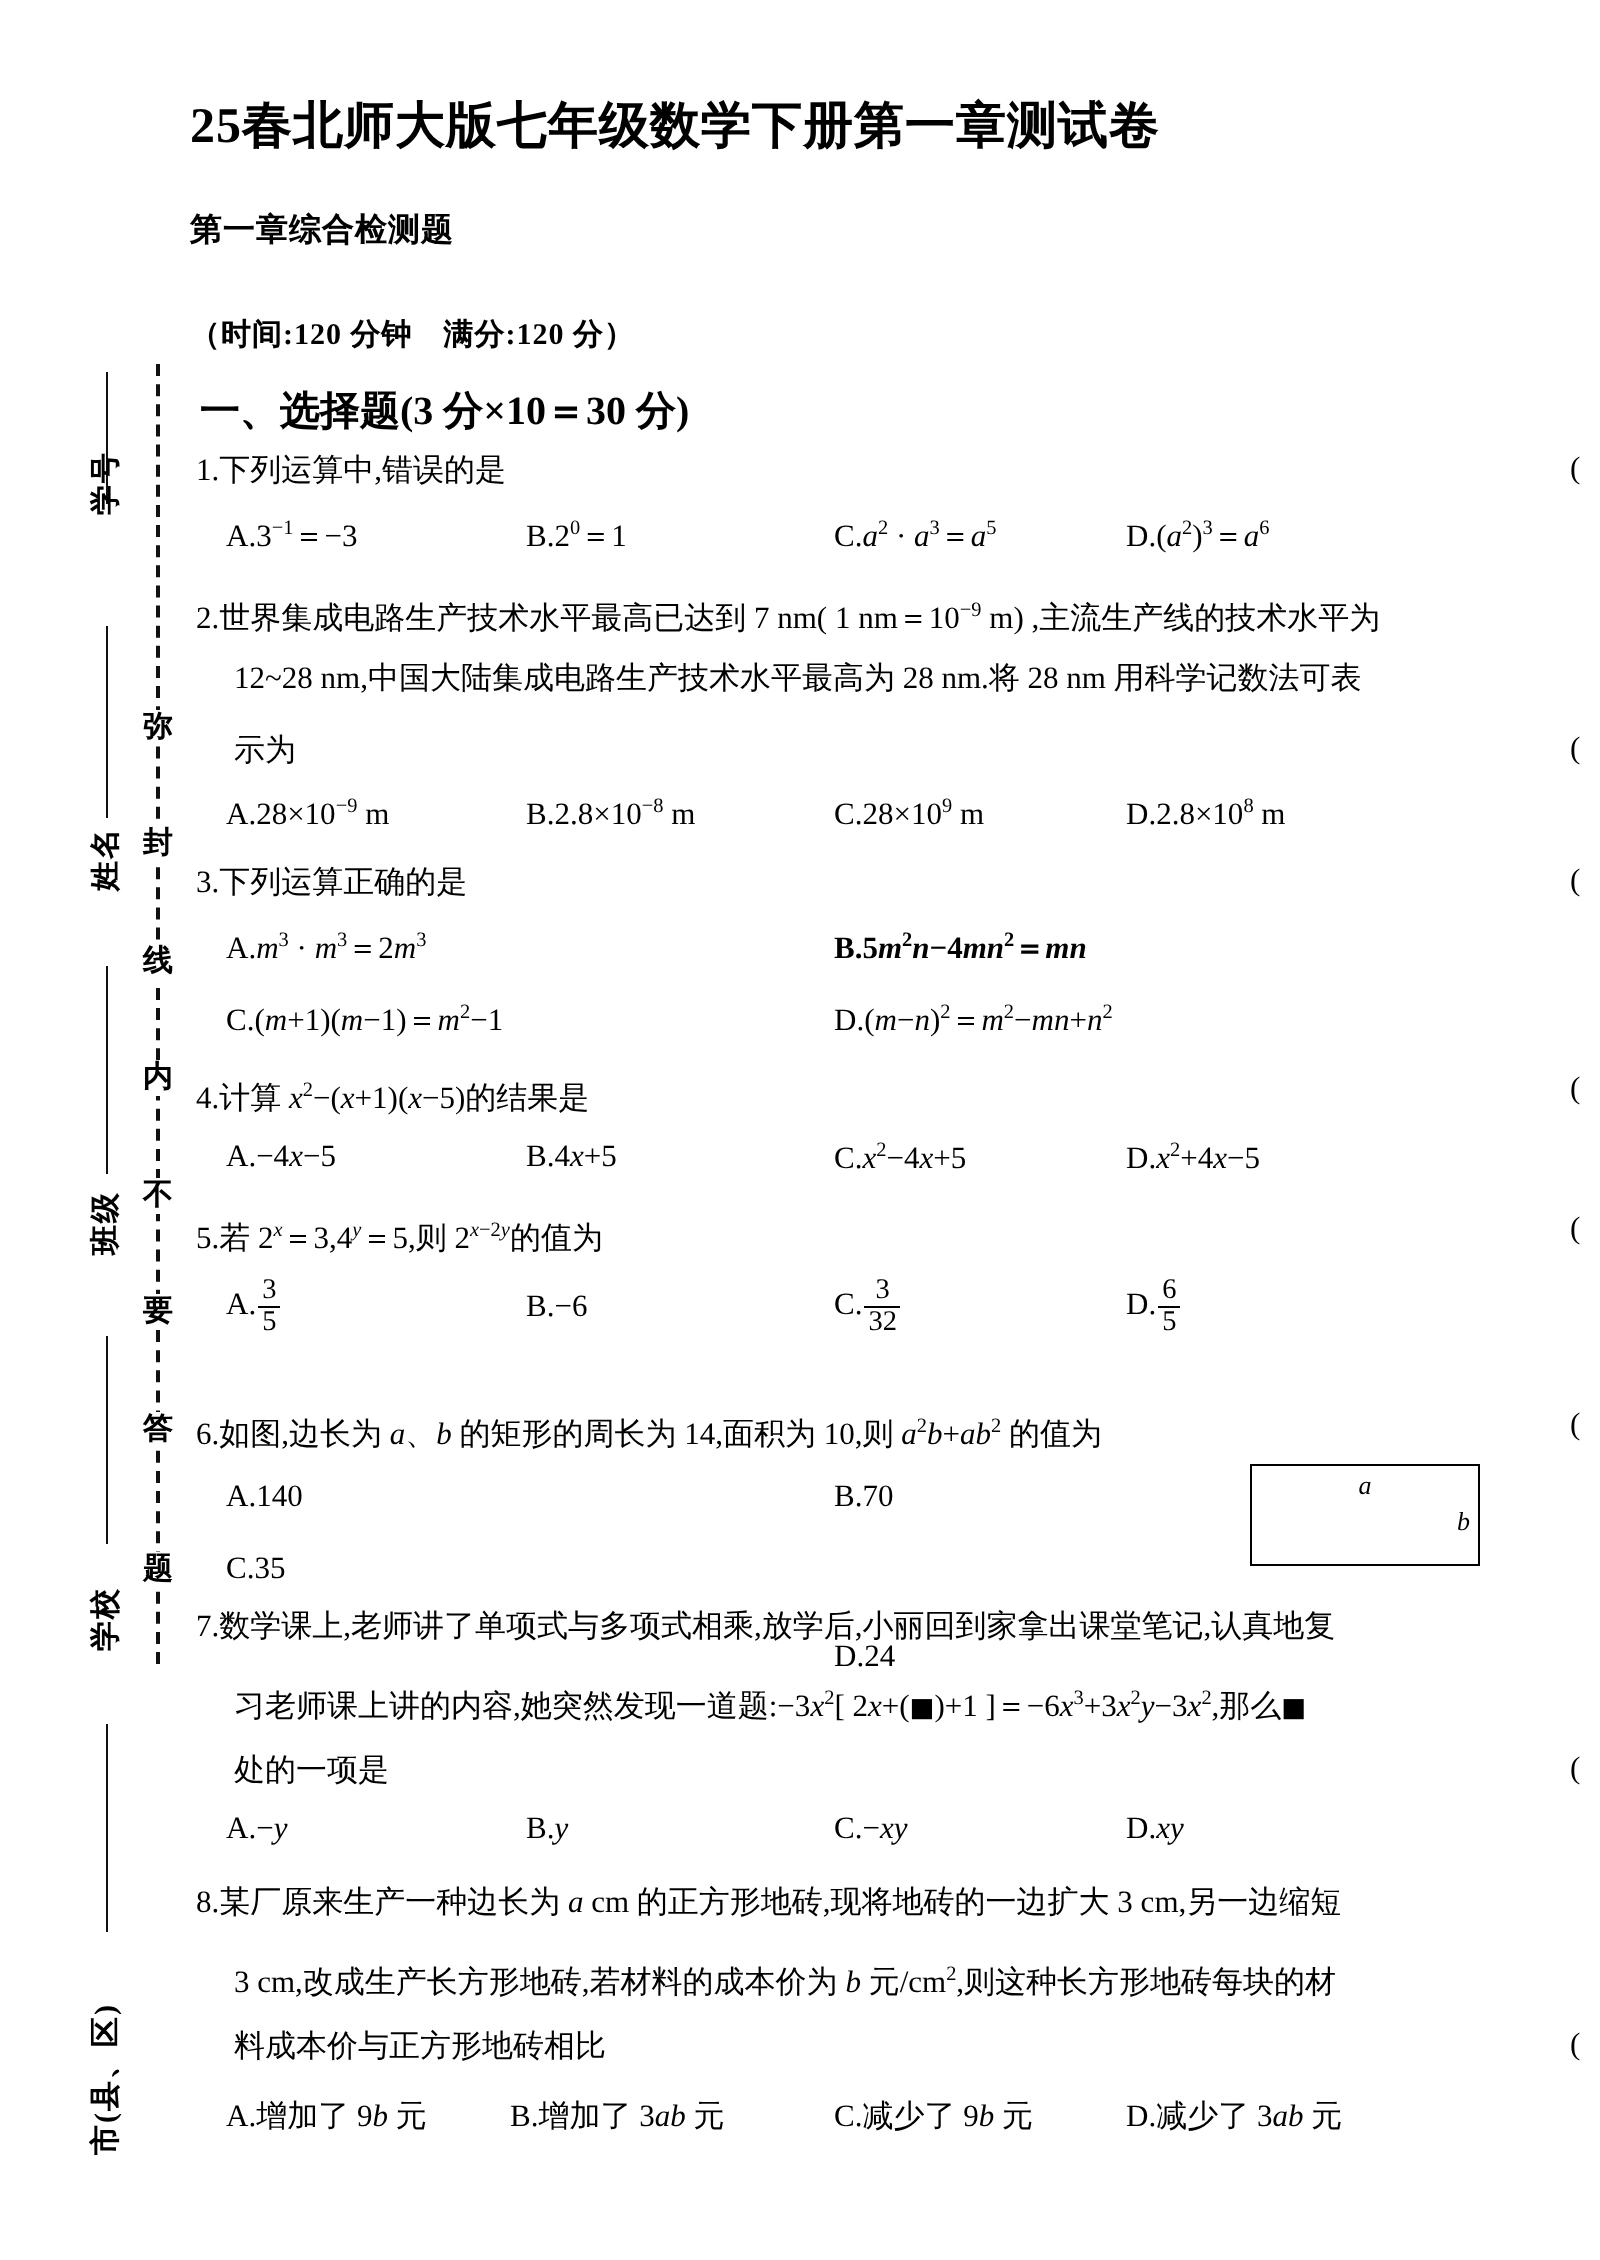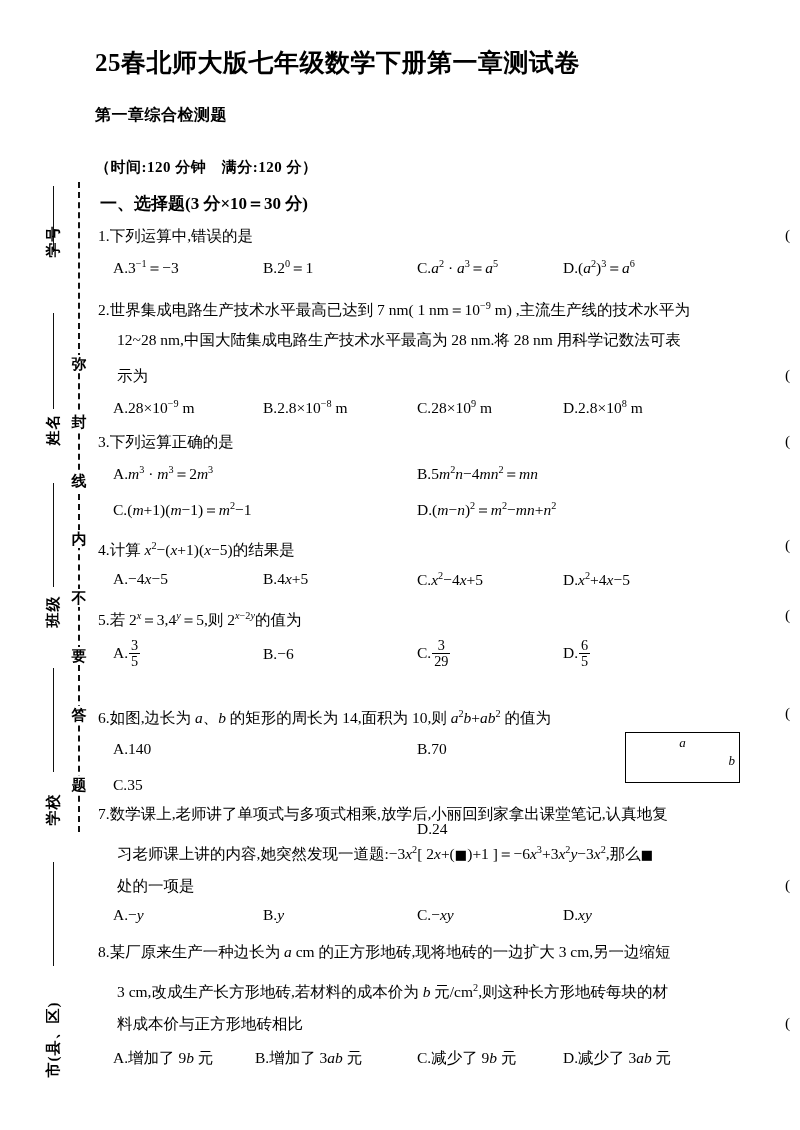--- a/index.html
+++ b/index.html
@@ -71,21 +71,21 @@
     font-family: "Liberation Serif", "DejaVu Serif", serif;
     font-weight: bold;
   }
   #main-title { top: 46px; font-size: 25px; letter-spacing: 0.5px; }
   #sub-title  { top: 105px; font-size: 16px; letter-spacing: 0.5px; }
   #meta-line  { top: 158px; font-size: 15px; letter-spacing: 0.5px; }
 
   .section-head {
     position: absolute;
     left: 5px;
-    font-size: 17px;
+    font-size: 20px;
     font-weight: bold;
   }
   .q-line {
     position: absolute;
     font-size: 15.5px;
     white-space: nowrap;
     line-height: 20px;
   }
   .q-stem { left: 3px; }
   .q-indent { left: 22px; }
@@ -198,36 +198,36 @@
   <div class="q-line q-indent" style="top:366px;">示为</div>
   <div class="paren" style="top:366px;">(&nbsp;&nbsp;)</div>
   <div class="opt c1" style="top:398px;">A.28×10<sup>−9</sup> m</div>
   <div class="opt c2" style="top:398px;">B.2.8×10<sup>−8</sup> m</div>
   <div class="opt c3" style="top:398px;">C.28×10<sup>9</sup> m</div>
   <div class="opt c4" style="top:398px;">D.2.8×10<sup>8</sup> m</div>
 
   <div class="q-line q-stem" style="top:432px;">3.下列运算正确的是</div>
   <div class="paren" style="top:432px;">(&nbsp;&nbsp;)</div>
   <div class="opt h1" style="top:464px;">A.<i class="v">m</i><sup>3</sup> · <i class="v">m</i><sup>3</sup>＝2<i class="v">m</i><sup>3</sup></div>
-  <div class="opt h2" style="top:464px;">B.5<i class="v">m</i><sup>2</sup><i class="v">n</i>−4<i class="v">mn</i><sup>2</sup>＝<i class="v">mn</i></div>
+  <div class="opt h2" style="top:464px;font-weight:bold;">B.5<i class="v">m</i><sup>2</sup><i class="v">n</i>−4<i class="v">mn</i><sup>2</sup>＝<i class="v">mn</i></div>
   <div class="opt h1" style="top:500px;">C.(<i class="v">m</i>+1)(<i class="v">m</i>−1)＝<i class="v">m</i><sup>2</sup>−1</div>
   <div class="opt h2" style="top:500px;">D.(<i class="v">m</i>−<i class="v">n</i>)<sup>2</sup>＝<i class="v">m</i><sup>2</sup>−<i class="v">mn</i>+<i class="v">n</i><sup>2</sup></div>
 
   <div class="q-line q-stem" style="top:536px;">4.计算 <i class="v">x</i><sup>2</sup>−(<i class="v">x</i>+1)(<i class="v">x</i>−5)的结果是</div>
   <div class="paren" style="top:536px;">(&nbsp;&nbsp;)</div>
   <div class="opt c1" style="top:570px;">A.−4<i class="v">x</i>−5</div>
   <div class="opt c2" style="top:570px;">B.4<i class="v">x</i>+5</div>
   <div class="opt c3" style="top:570px;">C.<i class="v">x</i><sup>2</sup>−4<i class="v">x</i>+5</div>
   <div class="opt c4" style="top:570px;">D.<i class="v">x</i><sup>2</sup>+4<i class="v">x</i>−5</div>
 
   <div class="q-line q-stem" style="top:606px;">5.若 2<sup><i class="v">x</i></sup>＝3,4<sup><i class="v">y</i></sup>＝5,则 2<sup><i class="v">x</i>−2<i class="v">y</i></sup>的值为</div>
   <div class="paren" style="top:606px;">(&nbsp;&nbsp;)</div>
   <div class="opt c1" style="top:638px;">A.<span class="frac"><span class="num">3</span><span class="den">5</span></span></div>
   <div class="opt c2" style="top:645px;">B.−6</div>
-  <div class="opt c3" style="top:638px;">C.<span class="frac"><span class="num">3</span><span class="den">29</span></span></div>
+  <div class="opt c3" style="top:638px;">C.<span class="frac"><span class="num">3</span><span class="den">32</span></span></div>
   <div class="opt c4" style="top:638px;">D.<span class="frac"><span class="num">6</span><span class="den">5</span></span></div>
 
   <div class="q-line q-stem" style="top:704px;">6.如图,边长为 <i class="v">a</i>、<i class="v">b</i> 的矩形的周长为 14,面积为 10,则 <i class="v">a</i><sup>2</sup><i class="v">b</i>+<i class="v">ab</i><sup>2</sup> 的值为</div>
   <div class="paren" style="top:704px;">(&nbsp;&nbsp;)</div>
   <div class="opt h1" style="top:740px;">A.140</div>
   <div class="opt h2" style="top:740px;">B.70</div>
   <div class="opt h1" style="top:776px;">C.35</div>
   <div class="opt h2" style="top:820px;">D.24</div>
   <div id="fig-rect">
     <span class="lab-a">a</span>

